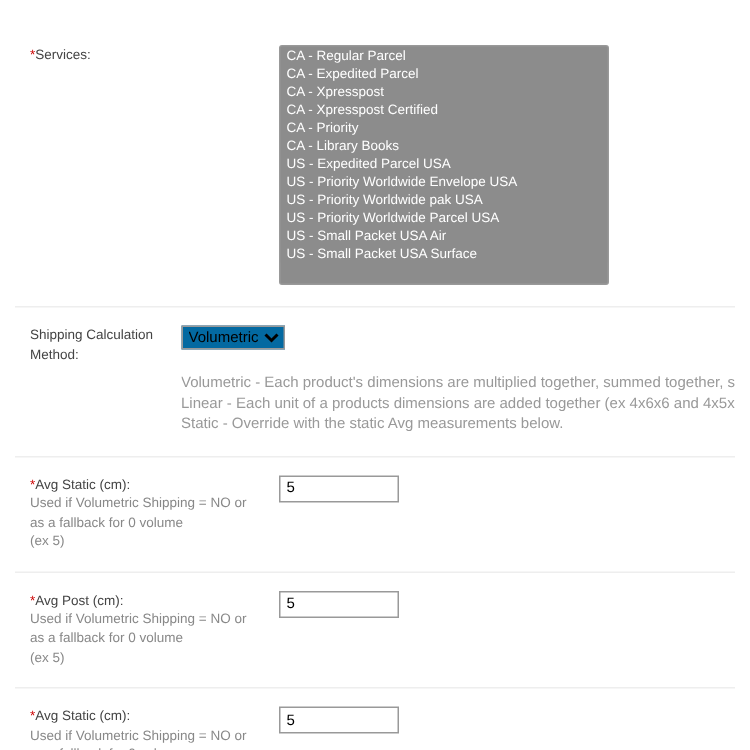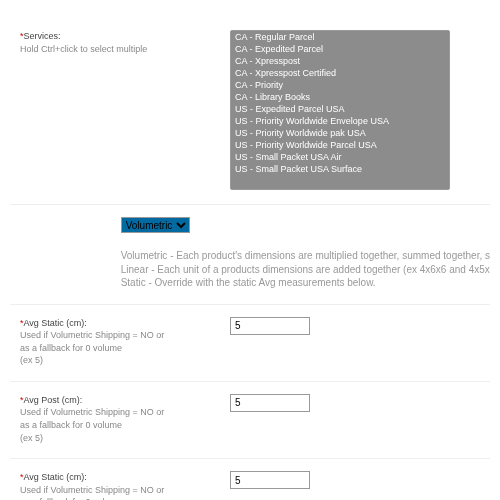--- a/index.html
+++ b/index.html
@@ -9,21 +9,20 @@
     color: #666;
     background: #fff;
     padding: 18px 10px;
     width: 500px;
   }
   .section {
     border-bottom: 1px solid #eee;
     padding: 12px 0 14px 0;
     display: flex;
     align-items: flex-start;
-    gap: 44px;
   }
   .label-col {
     width: 170px;
     padding-left: 10px;
     padding-right: 10px;
     line-height: 1.4;
   }
   .field-col {
     flex: 1;
     padding-left: 6px;
@@ -66,21 +65,20 @@
     white-space: nowrap;
     overflow: hidden;
   }
 </style>
 </head>
 <body>
 
 <div class="section">
   <div class="label-col">
     <span class="req">*</span><span class="title">Services:</span><br>
-    <span class="sublabel">Hold Ctrl+click to select multiple</span>
   </div>
   <div class="field-col">
     <select multiple="" class="multi" id="services-select">
         <option>CA - Regular Parcel</option>
         <option>CA - Expedited Parcel</option>
         <option>CA - Xpresspost</option>
         <option>CA - Xpresspost Certified</option>
         <option>CA - Priority</option>
         <option>CA - Library Books</option>
         <option>US - Expedited Parcel USA</option>
@@ -88,21 +86,21 @@
         <option>US - Priority Worldwide pak USA</option>
         <option>US - Priority Worldwide Parcel USA</option>
         <option>US - Small Packet USA Air</option>
         <option>US - Small Packet USA Surface</option>
       </select>
   </div>
 </div>
 
 <div class="section">
   <div class="label-col">
-    <br>
+    <span class="title">Shipping Calculation Method:</span><br>
   </div>
   <div class="field-col">
     <select class="single">
       <option>Volumetric</option>
     </select>
     <div class="helper" id="calc-help">Volumetric - Each product's dimensions are multiplied together, summed together, s<br>Linear - Each unit of a products dimensions are added together (ex 4x6x6 and 4x5x<br>Static - Override with the static Avg measurements below.</div>
   </div>
 </div>
 
 <div class="section">

